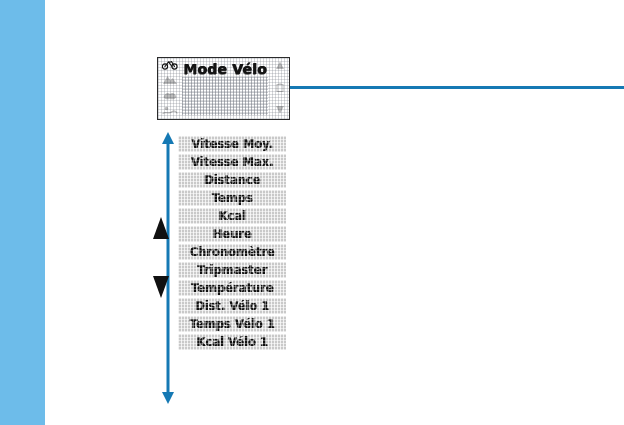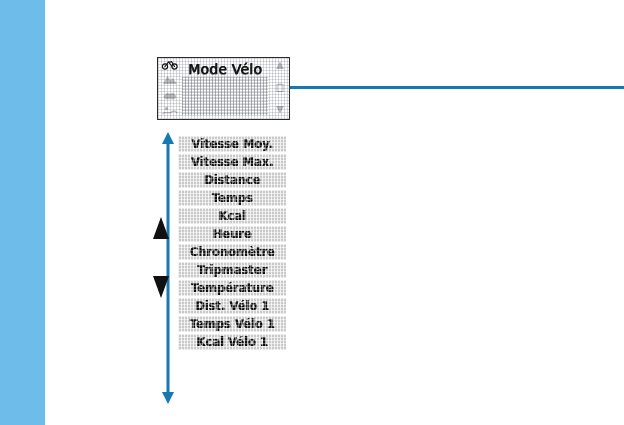--- a/index.html
+++ b/index.html
@@ -49,21 +49,21 @@
   .mini-ico{display:block;line-height:0;}
   .ico-dim{opacity:.28;}
   .ico-on{opacity:1;}
 
   
   .lcd-title{
     position:absolute;left:24px;top:3px;width:86px;height:15px;
     z-index:4;
     display:flex;align-items:center;justify-content:center;
     font-family:"DejaVu Sans", sans-serif;
-    font-weight:normal;
+    font-weight:bold;
     font-size:14px;
     letter-spacing:.2px;
     color:#141414;
     text-shadow:
        0.7px 0 0 #141414,
        0 0.7px 0 rgba(20,20,20,.55);
     white-space:nowrap;
     -webkit-font-smoothing:none;
   }
   

